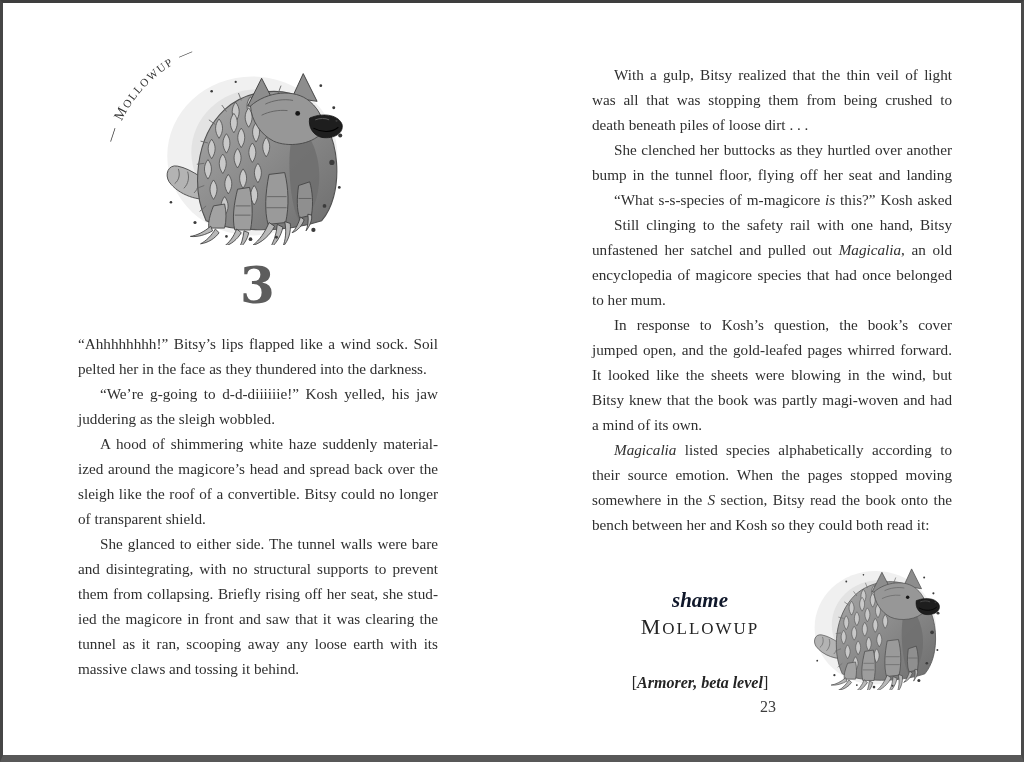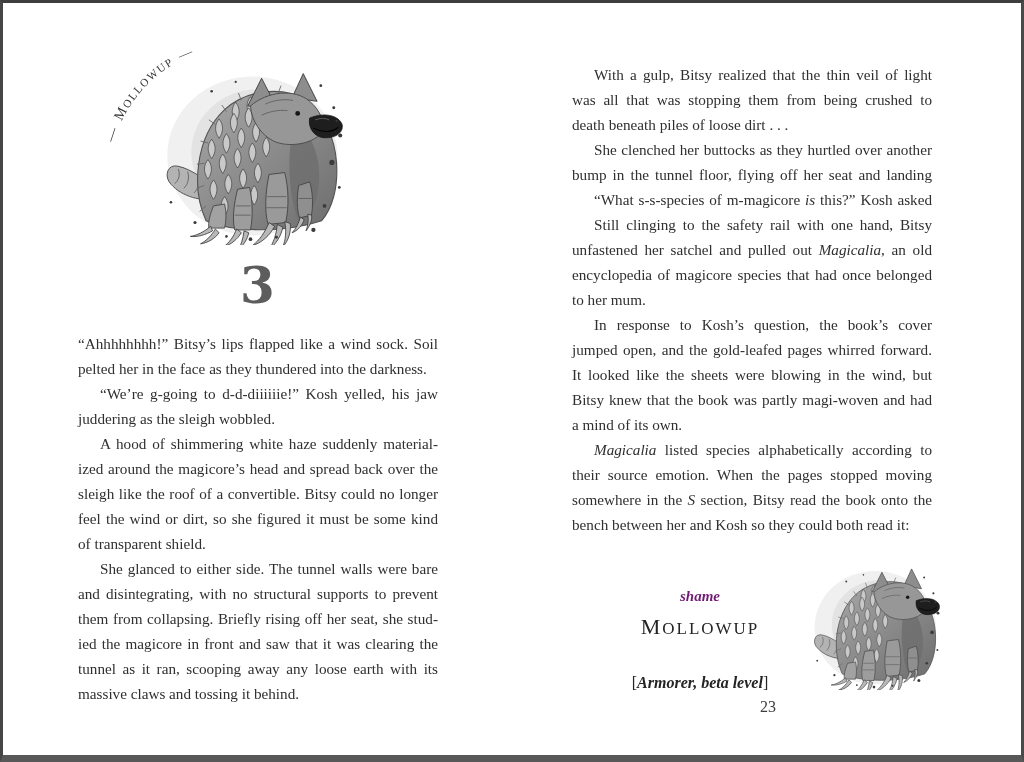--- a/index.html
+++ b/index.html
@@ -22,21 +22,21 @@
   .em { font-style:italic; }
 
   .chapter {
     position:absolute; left:78px; top:260px; width:360px; height:52px;
     line-height:52px; text-align:center; font-size:50px; font-weight:bold;
     color:#5d5d5d; font-family:"DejaVu Serif",serif; letter-spacing:1px;
   }
   .illu { position:absolute; }
   .entry-emotion {
     position:absolute; left:600px; top:588px; width:200px; text-align:center;
-    font-size:15px; font-style:italic; font-weight:bold; color:#701a75;
+    font-size:21px; font-style:italic; font-weight:bold; color:#0f172a;
   }
   .entry-species {
     position:absolute; left:600px; top:614px; width:200px; text-align:center;
     font-size:17px; letter-spacing:2px; color:#242424;
   }
   .entry-species .sp-init { font-size:22px; }
   .entry-class {
     position:absolute; left:600px; top:643px; width:200px; text-align:center;
     font-size:16px; color:#242424;margin-top:31px;
   }
@@ -151,33 +151,32 @@
   <div class="chapter">3</div>
 
   <div class="textcol" style="left:78px; top:331px;">
     <div class="ln"><span>“Ahhhhhhhh!” Bitsy’s lips flapped like a wind sock. Soil</span></div>
     <div class="ln end"><span>pelted her in the face as they thundered into the darkness.</span></div>
     <div class="ln ind"><span>“We’re g-going to d-d-diiiiiie!” Kosh yelled, his jaw</span></div>
     <div class="ln end"><span>juddering as the sleigh wobbled.</span></div>
     <div class="ln ind"><span>A hood of shimmering white haze suddenly material-</span></div>
     <div class="ln"><span>ized around the magicore’s head and spread back over the</span></div>
     <div class="ln"><span>sleigh like the roof of a convertible. Bitsy could no longer</span></div>
-    <div class="ln"><span>feel the wind or dirt, so she figured it must be some kind</span></div>
     <div class="ln end"><span>of transparent shield.</span></div>
     <div class="ln ind"><span>She glanced to either side. The tunnel walls were bare</span></div>
     <div class="ln"><span>and disintegrating, with no structural supports to prevent</span></div>
     <div class="ln"><span>them from collapsing. Briefly rising off her seat, she stud-</span></div>
     <div class="ln"><span>ied the magicore in front and saw that it was clearing the</span></div>
     <div class="ln"><span>tunnel as it ran, scooping away any loose earth with its</span></div>
     <div class="ln end"><span>massive claws and tossing it behind.</span></div>
   </div>
 </div>
 
 <div>
-  <div class="textcol" style="left:572px; top:62px;">
+  <div class="textcol" style="left:592px; top:62px;">
     <div class="ln ind"><span>With a gulp, Bitsy realized that the thin veil of light</span></div>
     <div class="ln"><span>was all that was stopping them from being crushed to</span></div>
     <div class="ln end"><span>death beneath piles of loose dirt . . .</span></div>
     <div class="ln ind"><span>She clenched her buttocks as they hurtled over another</span></div>
     <div class="ln"><span>bump in the tunnel floor, flying off her seat and landing</span></div>
     <div class="ln ind"><span>“What s-s-species of m-magicore </span><span class="em">is</span><span> this?” Kosh asked</span></div>
     <div class="ln ind"><span>Still clinging to the safety rail with one hand, Bitsy</span></div>
     <div class="ln"><span>unfastened her satchel and pulled out </span><span class="em">Magicalia</span><span>, an old</span></div>
     <div class="ln"><span>encyclopedia of magicore species that had once belonged</span></div>
     <div class="ln end"><span>to her mum.</span></div>

